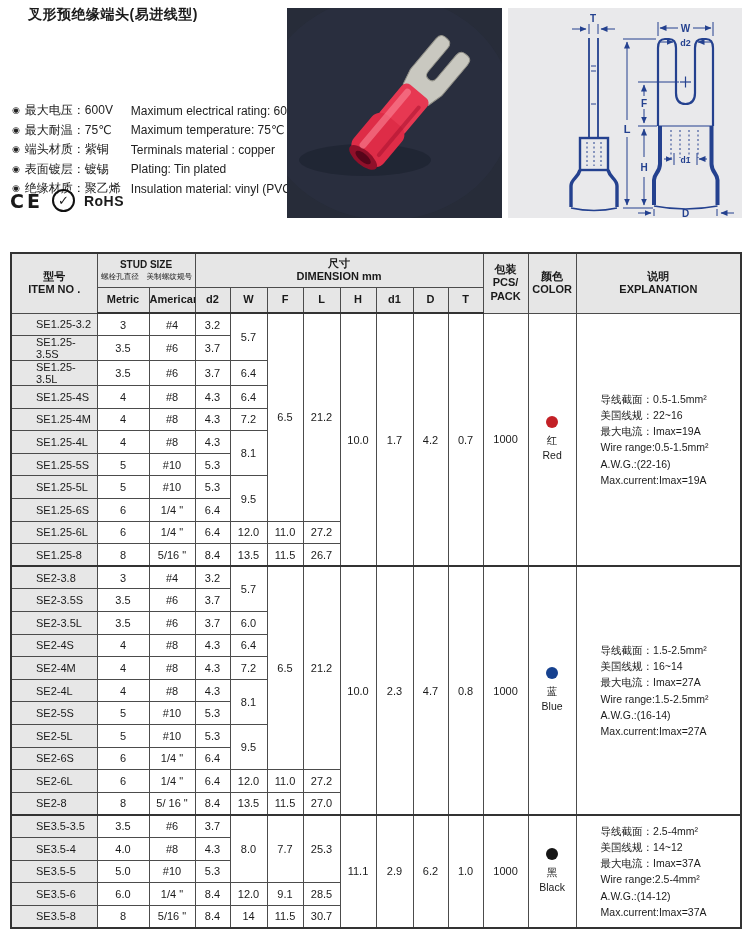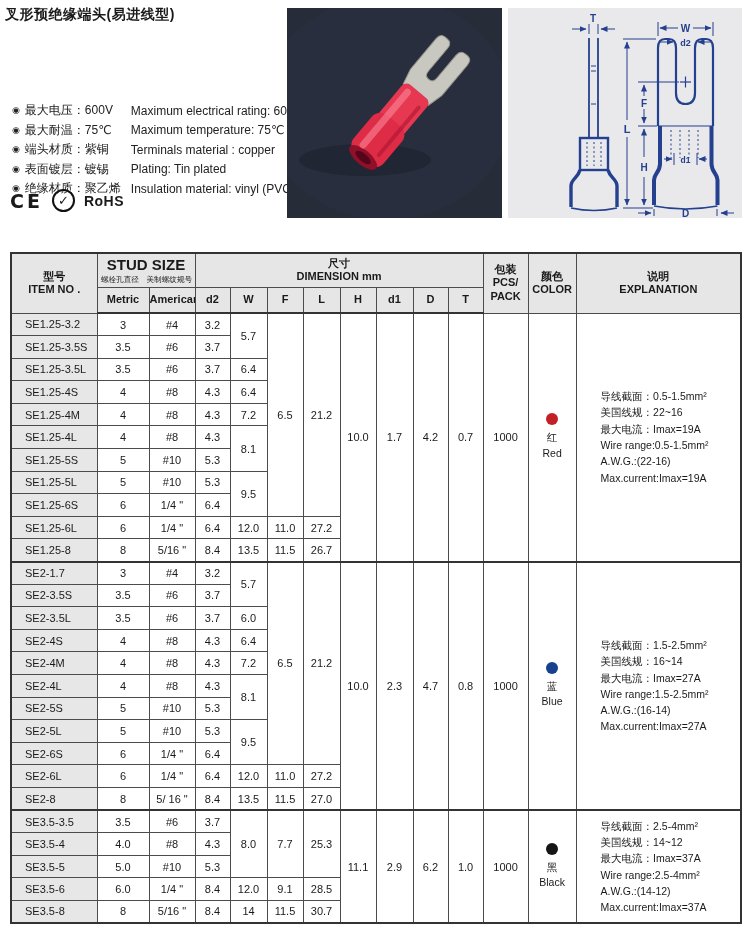--- a/index.html
+++ b/index.html
@@ -1,18 +1,18 @@
 <!DOCTYPE html>
 <html><head>
 <meta charset="utf-8">
 <style>
   html,body{margin:0;padding:0;background:#fff;}
   body{width:750px;height:932px;font-family:"Liberation Sans","DejaVu Sans",sans-serif;color:#1a1a1a;position:relative;overflow:hidden;}
   .top{position:relative;height:246px;}
-  .title-block{position:absolute;left:5px;top:6px;}
+  .title-block{position:absolute;left:28px;top:6px;}
   .title-zh{font-size:14px;font-weight:bold;letter-spacing:.5px;}
   .title-en{font-size:16.5px;color:#2b2b2b;margin-top:3px;}
   .specs{position:absolute;left:12px;top:101px;list-style:none;margin:0;padding:0;font-size:12px;}
   .specs li{display:flex;align-items:center;height:19.5px;white-space:nowrap;}
   .bullet{font-size:9px;margin-right:5px;color:#222;line-height:1;}
   .spec-zh{width:106px;color:#222;}
   .spec-en{color:#222;}
   .certs{position:absolute;left:10px;top:189px;display:flex;align-items:center;gap:9px;}
   .ce{font-size:19px;font-weight:bold;letter-spacing:3px;font-family:"DejaVu Sans",sans-serif;}
   .qmark{width:23px;height:23px;border:2.5px solid #111;border-radius:50%;display:flex;align-items:center;justify-content:center;font-size:13px;font-weight:bold;box-sizing:border-box;}
@@ -21,24 +21,24 @@
   .diagram{position:absolute;left:508px;top:8px;width:234px;height:210px;background:#e9e9eb;}
   .diagram svg text{fill:#24418f;font-weight:bold;font-family:"Liberation Sans",sans-serif;}
 
   table{border-collapse:collapse;table-layout:fixed;width:730px;margin:6px 0 0 10px;font-size:11px;border:2px solid #333;}
   th,td{border:1px solid #4c4c4c;text-align:center;padding:0;overflow:hidden;}
   thead th{background:#e6e6e6;font-weight:bold;line-height:1.25;}
   thead tr:first-child{height:34px;}
   thead tr:last-child{height:26px;padding-left:32px;}
   thead tr:last-child th{border-bottom:2px solid #333;}
   .hsub{font-size:8px;font-weight:normal;letter-spacing:0;transform:scale(.95);}
-  .hsmall{font-size:15px;}
+  .hsmall{font-size:10px;}
   tbody tr{height:22.6px;}
   tbody td{background:#fff;}
-  td.item{background:#e7e7e7;text-align:left;padding-left:13px;}
+  td.item{background:#e7e7e7;text-align:left;padding-left:24px;}
   tr.group-start td{border-top:2px solid #333;}
   td.expl{text-align:left;padding-left:24px;font-size:10.5px;line-height:1.55;}
   td.colorcell{font-size:10.5px;line-height:1.45;}
   .dot{width:12px;height:12px;border-radius:50%;display:inline-block;margin-bottom:1px;}
 </style>
 </head>
 <body>
 
 <div class="top">
   <div class="title-block">
@@ -324,21 +324,21 @@
       <tr>
         <td class="item">SE1.25-8</td>
         <td>8</td>
         <td>5/16 "</td>
         <td>8.4</td>
         <td>13.5</td>
         <td>11.5</td>
         <td>26.7</td>
       </tr>
       <tr class="group-start">
-        <td class="item">SE2-1.7</td>
+        <td class="item">SE2-3.8</td>
         <td>3</td>
         <td>#4</td>
         <td>3.2</td>
         <td rowspan="2">5.7</td>
         <td rowspan="9">6.5</td>
         <td rowspan="9">21.2</td>
         <td rowspan="11">10.0</td>
         <td rowspan="11">2.3</td>
         <td rowspan="11">4.7</td>
         <td rowspan="11">0.8</td>

